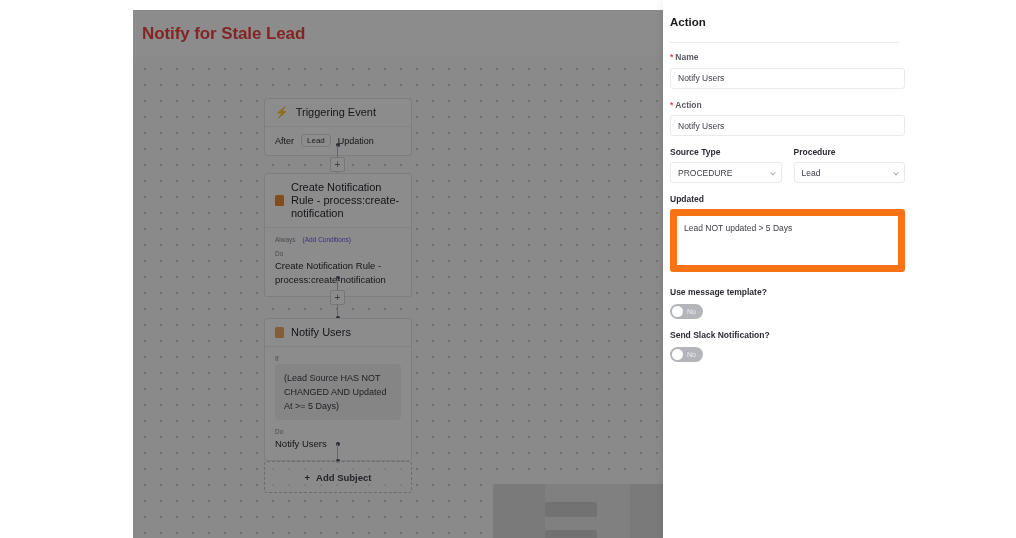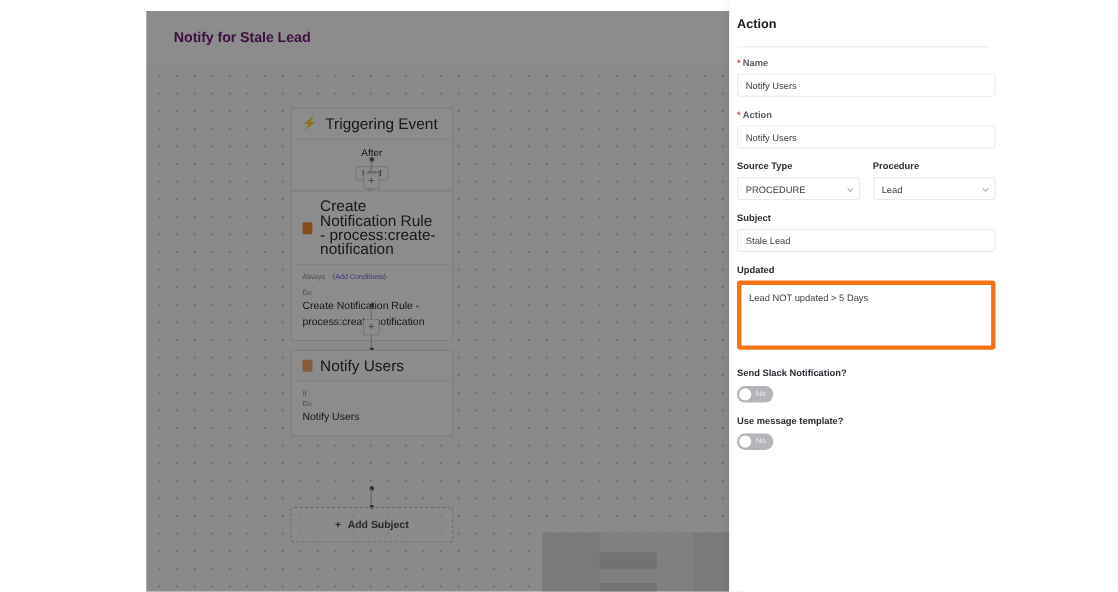--- a/index.html
+++ b/index.html
@@ -26,23 +26,22 @@
   }
 
   .app-header {
     position: absolute; left: 0; top: 0;
     width: 883px; height: 47px;
     background: #fff;
     display: flex; align-items: center;
     padding-left: 9px;
   }
   .app-title {
-    font-size: 13px; font-weight: bold; color: #701a75;
+    font-size: 17px; font-weight: bold; color: #ef4444;
     letter-spacing: -0.1px;
-    margin-left: 16px;
   }
 
   
   .canvas {
     position: absolute; left: 0; top: 47px;
     width: 530px; height: 481px;
     background-color: #fbfbfc;
     background-image: radial-gradient(#c9c9cf 1px, transparent 1px);
     background-size: 16px 16px;
     background-position: 4px 4px;
@@ -53,37 +52,37 @@
     position: absolute;
     background: #ffffff;
     border: 1px solid #e6e6ea;
     border-radius: 3px;
   }
   .node-head {
     display: flex; align-items: center; gap: 7px;
     padding: 7px 10px 7px 10px;
     border-bottom: 1px solid #eeeef1;
   }
-  .node-head-title { font-size: 14px; color: #2b2b33; line-height: 13px; }
+  .node-head-title { font-size: 11px; color: #2b2b33; line-height: 13px; }
   .node-body { padding: 8px 10px 9px 10px; }
   .lbl-tiny { font-size: 6.5px; color: #8b8b96; margin-bottom: 2px; }
   .node-do-text { font-size: 9.5px; color: #2b2b33; line-height: 14px; }
   .cond-box {
     background: #f3f3f5; border-radius: 4px;
     padding: 7px 9px; margin-bottom: 8px;
     font-size: 9px; color: #3b3b45; line-height: 14px;
   }
 
   
   #node-trigger { left: 131px; top: 41px; width: 148px; }
   #node-trigger .node-head { border-bottom: 1px solid #eeeef1; }
   .trigger-row {
     display: flex; align-items: center; gap: 7px;
     padding: 7px 10px 8px 10px;
-    font-size: 9px; color: #2b2b33; flex-direction: column;
+    font-size: 9px; color: #2b2b33;
   }
   .chip-pill {
     border: 1px solid #dedee3; border-radius: 3px;
     padding: 1px 5px; font-size: 8px; color: #3b3b45; background: #fff;
   }
   .bolt { color: #19a89a; font-size: 11px; line-height: 11px; }
 
   
   #node-rule  { left: 131px; top: 116px; width: 148px; }
   #node-notify{ left: 131px; top: 261px; width: 148px; }
@@ -189,21 +188,21 @@
     width: 100%; min-height: 21px; border: 1px solid #e9e9ee; border-radius: 3px;
     background: #fff; padding: 3px 5px; display: flex; flex-wrap: wrap; gap: 4px;
   }
   .tag {
     background: #f0f0f3; border-radius: 2px; padding: 1px 4px;
     font-size: 8px; color: #3b3b45; display: flex; align-items: center; gap: 4px;
   }
   .tag-x { color: #9a9aa4; font-size: 8px; cursor: pointer; }
 
   .ftext {
-    width: 100%; height: 63px; border: 4px solid #f97316; border-radius: 3px;
+    width: 100%; height: 63px; border: 7px solid #f97316; border-radius: 3px;
     background: #fff; font-size: 8.5px; color: #3b3b45;
     padding: 6px 7px; resize: none; font-family: "Liberation Sans", sans-serif;
     line-height: 13px;
   }
   .tgl-label { font-size: 8.5px; font-weight: bold; color: #2b2b33; margin-bottom: 7px; display: block; }
   .toggle {
     width: 33px; height: 15px; border-radius: 8px; background: #b4b4bb;
     display: flex; align-items: center; cursor: pointer; position: relative;
   }
   .knob { width: 11px; height: 11px; border-radius: 50%; background: #fff; margin-left: 2px; }
@@ -259,20 +258,21 @@
       <div class="plusbox" style="top:233px">+</div>
       <div class="dot" style="top:259px"></div>
 
       <div class="node" id="node-notify">
         <div class="node-head">
           <span class="sq-icon lite"></span>
           <span class="node-head-title">Notify Users</span>
         </div>
         <div class="node-body">
           <div class="lbl-tiny">If</div>
+          <div class="cond-box">(Lead Source HAS NOT CHANGED AND Updated At &gt;= 5 Days)</div>
           <div class="lbl-tiny">Do</div>
           <div class="node-do-text">Notify Users</div>
         </div>
       </div>
 
       <div class="dot" style="top:385px"></div>
       <div class="conn" style="top:387px; height:17px"></div>
       <div class="dot" style="top:402px"></div>
 
       <div class="add-action">
@@ -338,41 +338,37 @@
           <label class="flabel">Procedure</label>
           <div class="fselect">
             <span>Lead</span>
             <span class="caret"></span>
           </div>
         </div>
       </div>
 
 
 
-      <div class="fld">
-        <label class="flabel">Subject</label>
-        <input class="finput" value="Stale Lead" style="">
-      </div>
 
       <div class="fld">
         <label class="flabel">Updated</label>
         <textarea class="ftext" style="">Lead NOT updated &gt; 5 Days</textarea>
+      </div>
+
+      <div class="fld">
+        <label class="tgl-label">Use message template?</label>
+        <div class="toggle">
+          <span class="knob"></span>
+          <span class="toggle-txt">No</span>
+        </div>
       </div>
 
       <div class="fld">
         <label class="tgl-label">Send Slack Notification?</label>
         <div class="toggle">
           <span class="knob"></span>
           <span class="toggle-txt">No</span>
         </div>
       </div>
 
-      <div class="fld">
-        <label class="tgl-label">Use message template?</label>
-        <div class="toggle">
-          <span class="knob"></span>
-          <span class="toggle-txt">No</span>
-        </div>
-      </div>
-
     </div>
   </div>
 </div>
 
 </body></html>

